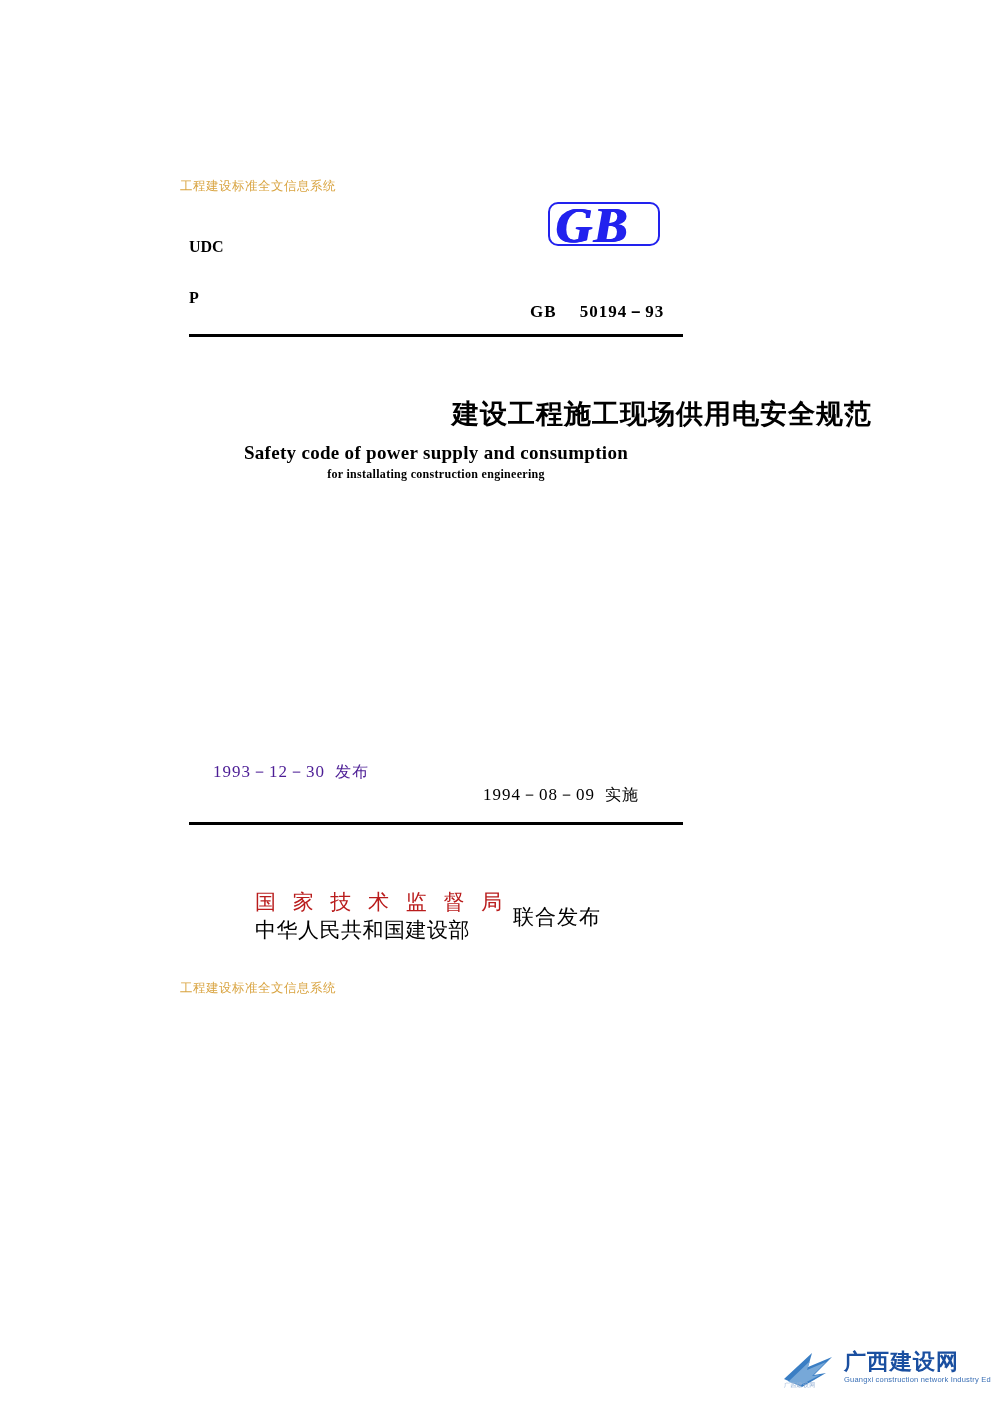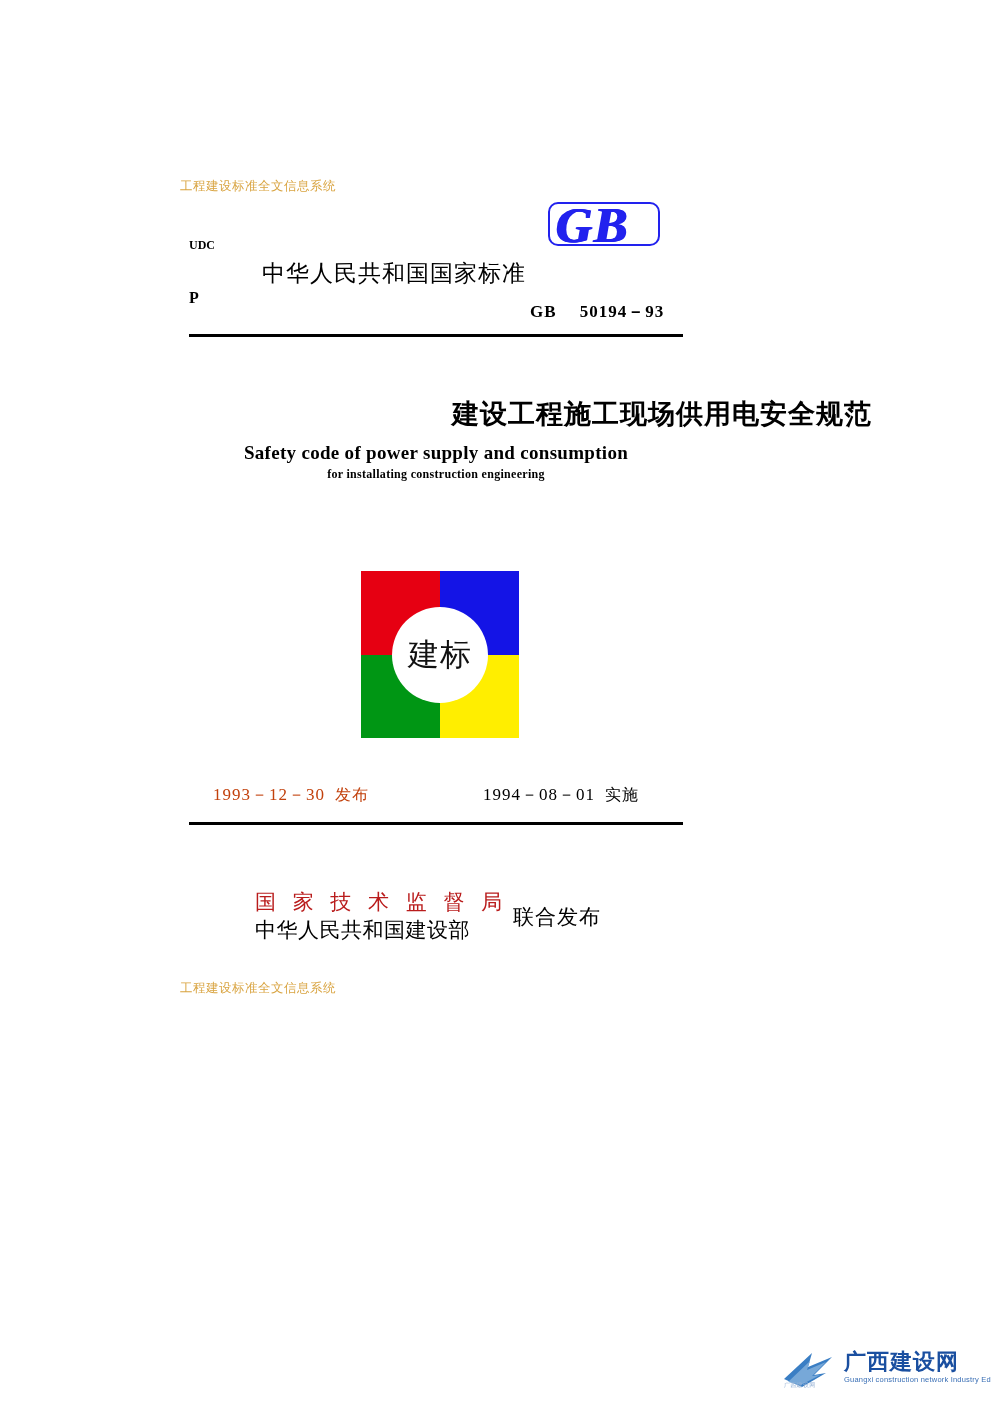--- a/index.html
+++ b/index.html
@@ -63,21 +63,21 @@
     box-sizing: border-box;
   }
 
   
   .udc {
     position: absolute;
     left: 189px;
     top: 238px;
     font-family: "Liberation Serif", serif;
     font-weight: bold;
-    font-size: 12px;
+    font-size: 16px;
     color: #000;
   }
   .p-mark {
     position: absolute;
     left: 189px;
     top: 289px;
     font-family: "Liberation Serif", serif;
     font-weight: bold;
     font-size: 16px;
     color: #000;
@@ -197,24 +197,24 @@
     font-family: "DejaVu Sans", sans-serif;
     font-size: 31px;
     color: #111;
     letter-spacing: 1px;
   }
 
   
   .date-issue {
     position: absolute;
     left: 213px;
-    top: 783px;
+    top: 760px;
     font-family: "Liberation Serif", serif;
     font-size: 17px;
-    color: #c2410c;
+    color: #4c1d95;
     letter-spacing: 1px;
   }
   .date-issue .label {
     font-family: "DejaVu Sans", sans-serif;
     font-size: 16px;
     margin-left: 10px;
   }
   .date-effect {
     position: absolute;
     left: 483px;
@@ -316,49 +316,39 @@
 
 <div class="page">
 
   <div class="sys-text sys-top">工程建设标准全文信息系统</div>
 
   <div class="gb-logo">GB</div>
 
   <div class="udc">UDC</div>
   <div class="p-mark">P</div>
 
-  <div class="national-std">中华人民共和国国家标准</div>
 
   <div class="std-code">
     <span>GB</span>
     <span class="num" style="margin-left:18px;">50194－93</span>
   </div>
 
   <div class="rule-top"></div>
 
   <div class="title-cn">建设工程施工现场供用电安全规范</div>
   <div class="title-en1">Safety code of power supply and consumption</div>
   <div class="title-en2">for installating construction engineering</div>
 
-  <div class="emblem">
-    <div class="q q1"></div>
-    <div class="q q2"></div>
-    <div class="q q3"></div>
-    <div class="q q4"></div>
-    <div class="circle">
-      <span>建标</span>
-    </div>
-  </div>
 
   <div class="date-issue">
     <span>1993－12－30</span><span class="label">发布</span>
   </div>
 
   <div class="date-effect">
-    <span>1994－08－01</span><span class="label">实施</span>
+    <span>1994－08－09</span><span class="label">实施</span>
   </div>
 
   <div class="rule-bottom"></div>
 
   <div class="pub-block">
     <div class="pub-line1">国 家 技 术 监 督 局</div>
     <div class="pub-line2">中华人民共和国建设部</div>
   </div>
   <div class="pub-joint">联合发布</div>
 

